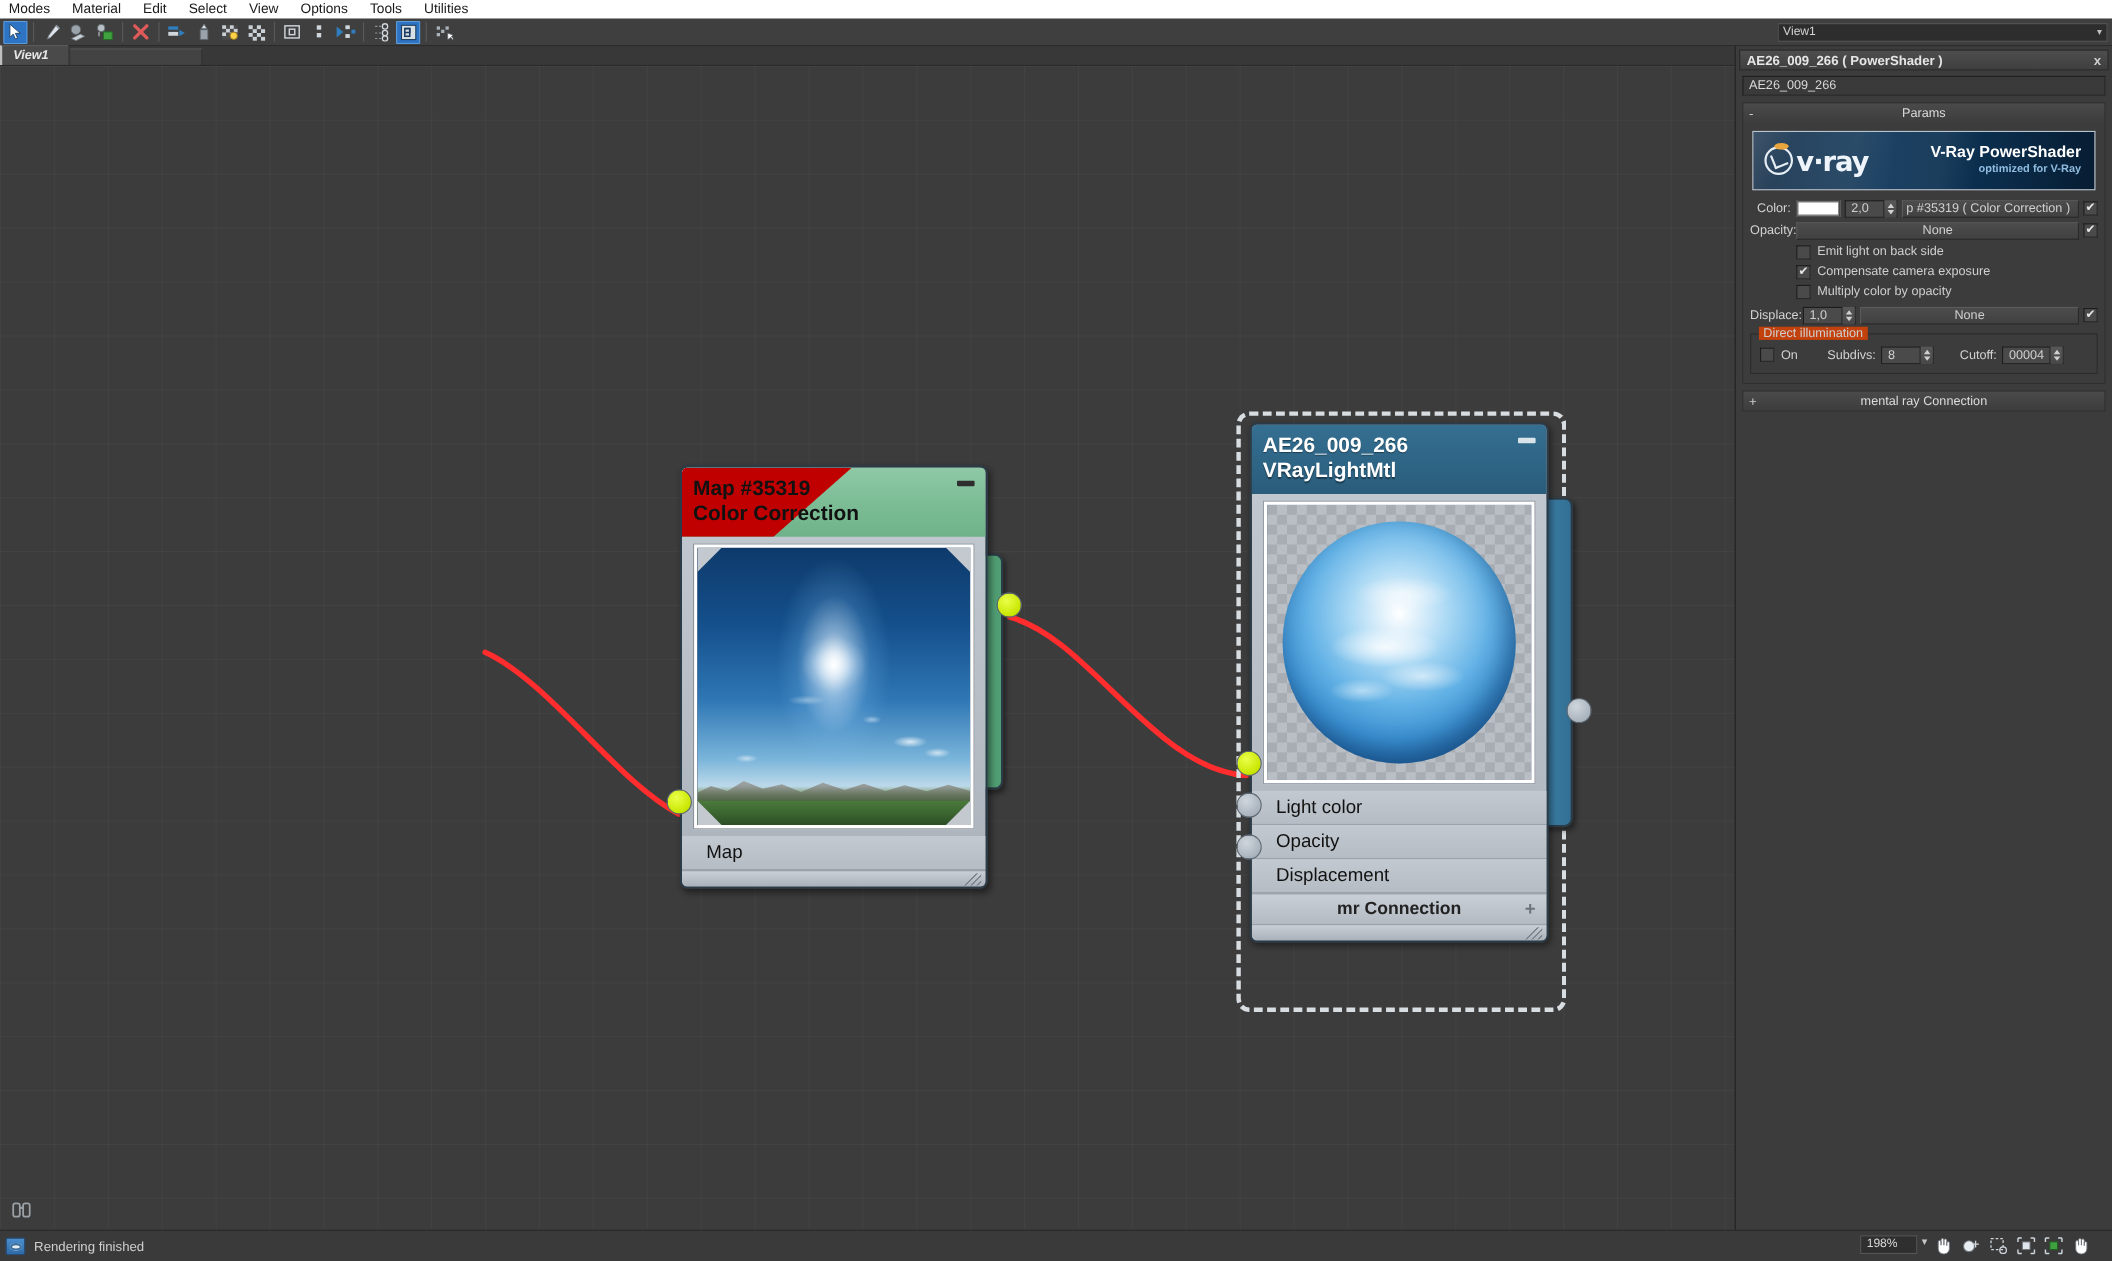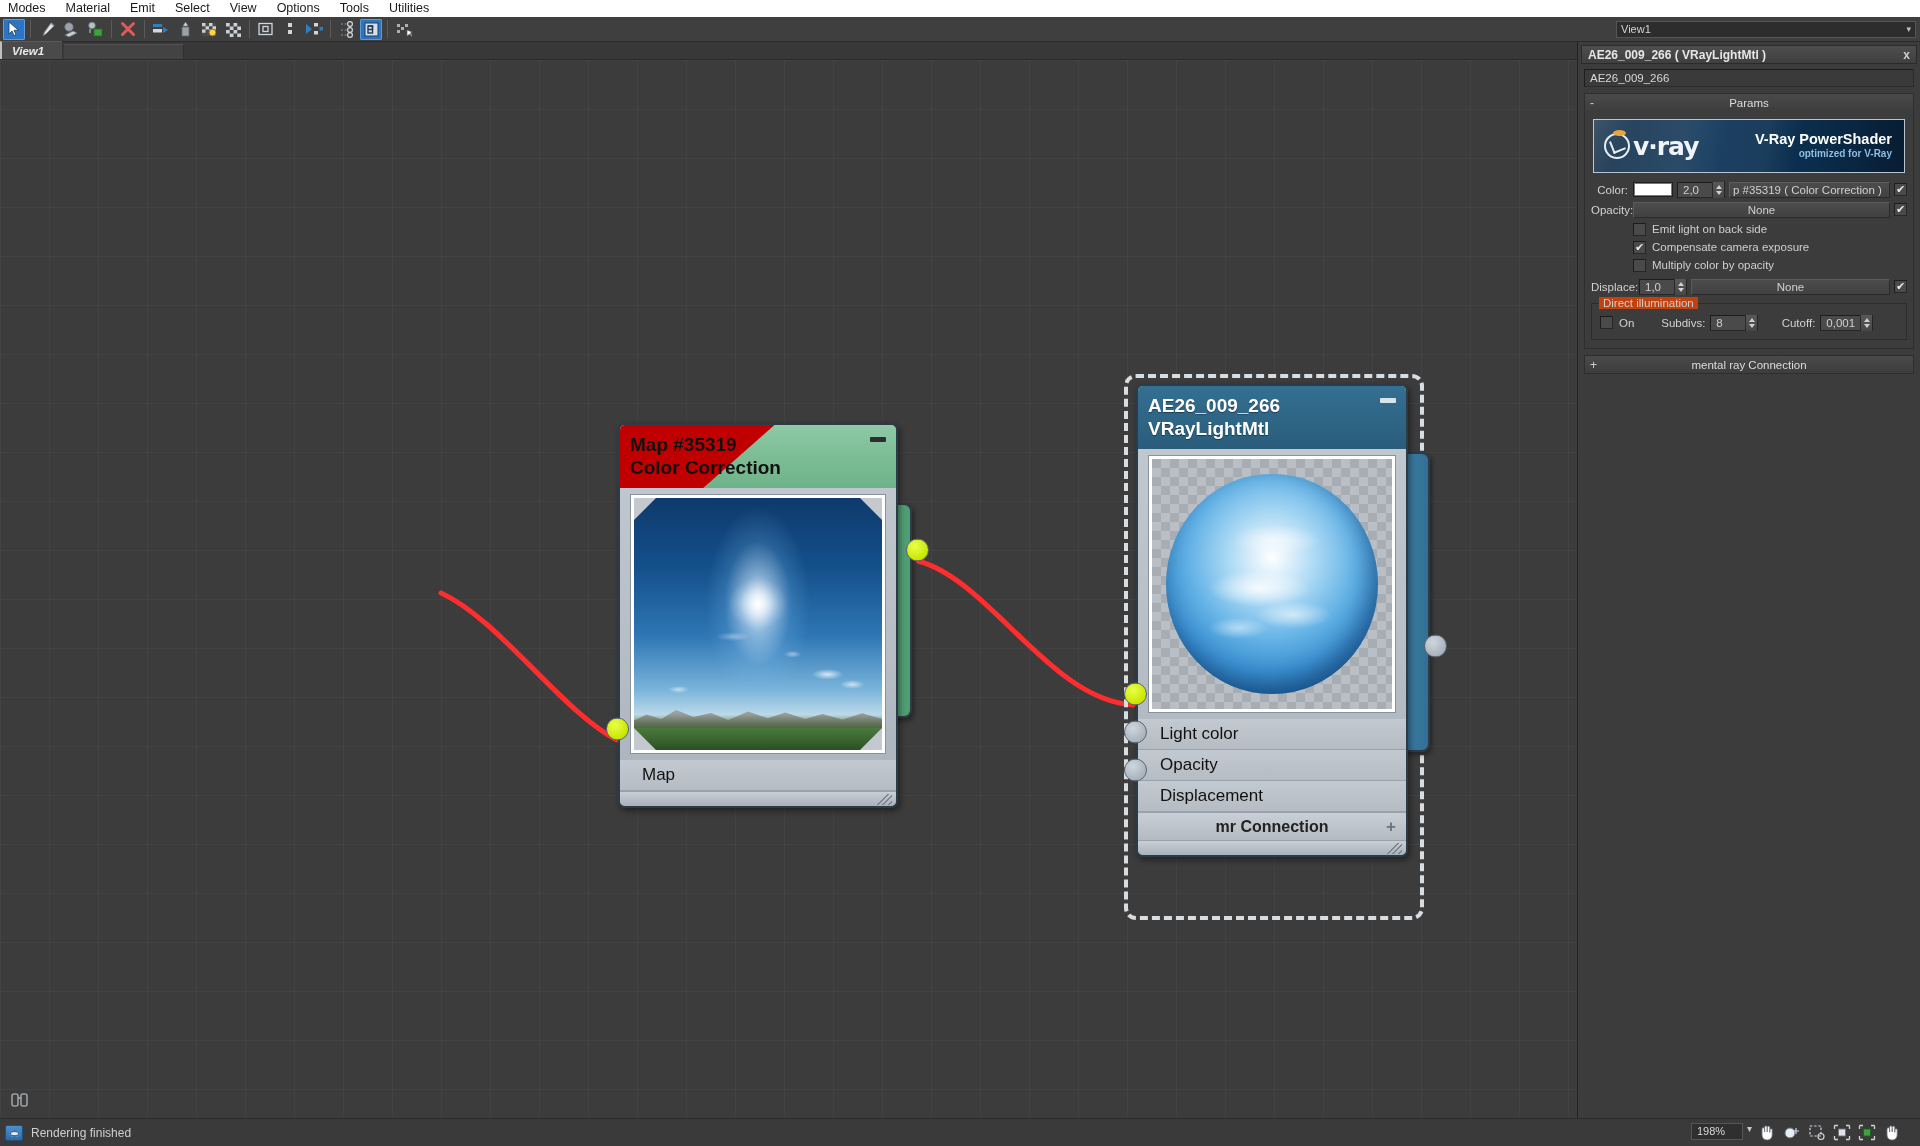--- a/index.html
+++ b/index.html
@@ -426,21 +426,21 @@
   }
 
   svg { display: block; }
 </style>
 </head>
 <body>
 
 <div id="menubar">
   <div class="menu-item">Modes</div>
   <div class="menu-item">Material</div>
-  <div class="menu-item">Emit</div>
+  <div class="menu-item">Edit</div>
   <div class="menu-item">Select</div>
   <div class="menu-item">View</div>
   <div class="menu-item">Options</div>
   <div class="menu-item">Tools</div>
   <div class="menu-item">Utilities</div>
 </div>
 
 <div id="toolbar">
 
   <div class="tb-btn active">
@@ -677,21 +677,21 @@
   <svg width="20" height="16" viewBox="0 0 20 16">
     <rect x="2" y="2" width="6" height="12" rx="2" fill="none" stroke="#9aa0a6" stroke-width="1.6"></rect>
     <rect x="11" y="2" width="6" height="12" rx="2" fill="none" stroke="#9aa0a6" stroke-width="1.6"></rect>
     <rect x="8" y="5" width="3" height="2" fill="#9aa0a6"></rect>
   </svg>
 </div>
 
 <div id="rightpanel">
 
   <div id="rp-title">
-    <span>AE26_009_266  ( VRayLightMtl )</span>
+    <span>AE26_009_266  ( PowerShader )</span>
     <span class="x">x</span>
   </div>
 
   <div id="rp-namefield">
     <span>AE26_009_266</span>
   </div>
 
   <div class="rollout">
     <div class="rollout-head">
       <span class="pm">-</span>
@@ -770,21 +770,21 @@
           <span class="plabel" style="width:76px;">Subdivs:</span>
           <div class="spin">
             <span class="val">8</span>
             <div class="spin-arrows">
                 <i class="up"></i>
                 <i class="dn"></i>
               </div>
           </div>
           <span class="plabel" style="width:62px;">Cutoff:</span>
           <div class="spin">
-            <span class="val">0,001</span>
+            <span class="val">00004</span>
             <div class="spin-arrows">
                 <i class="up"></i>
                 <i class="dn"></i>
               </div>
           </div>
         </div>
       </div>
 
     </div>
   </div>

